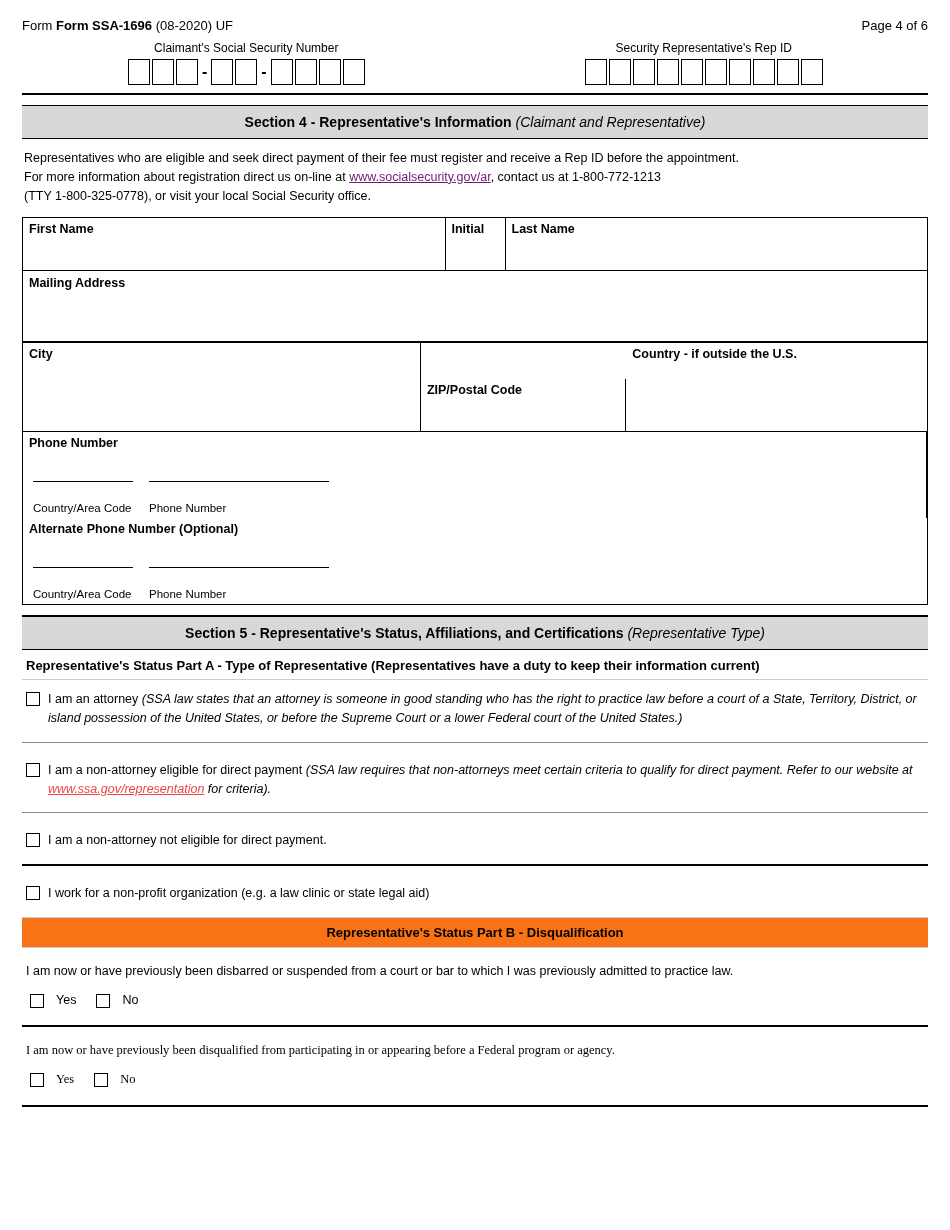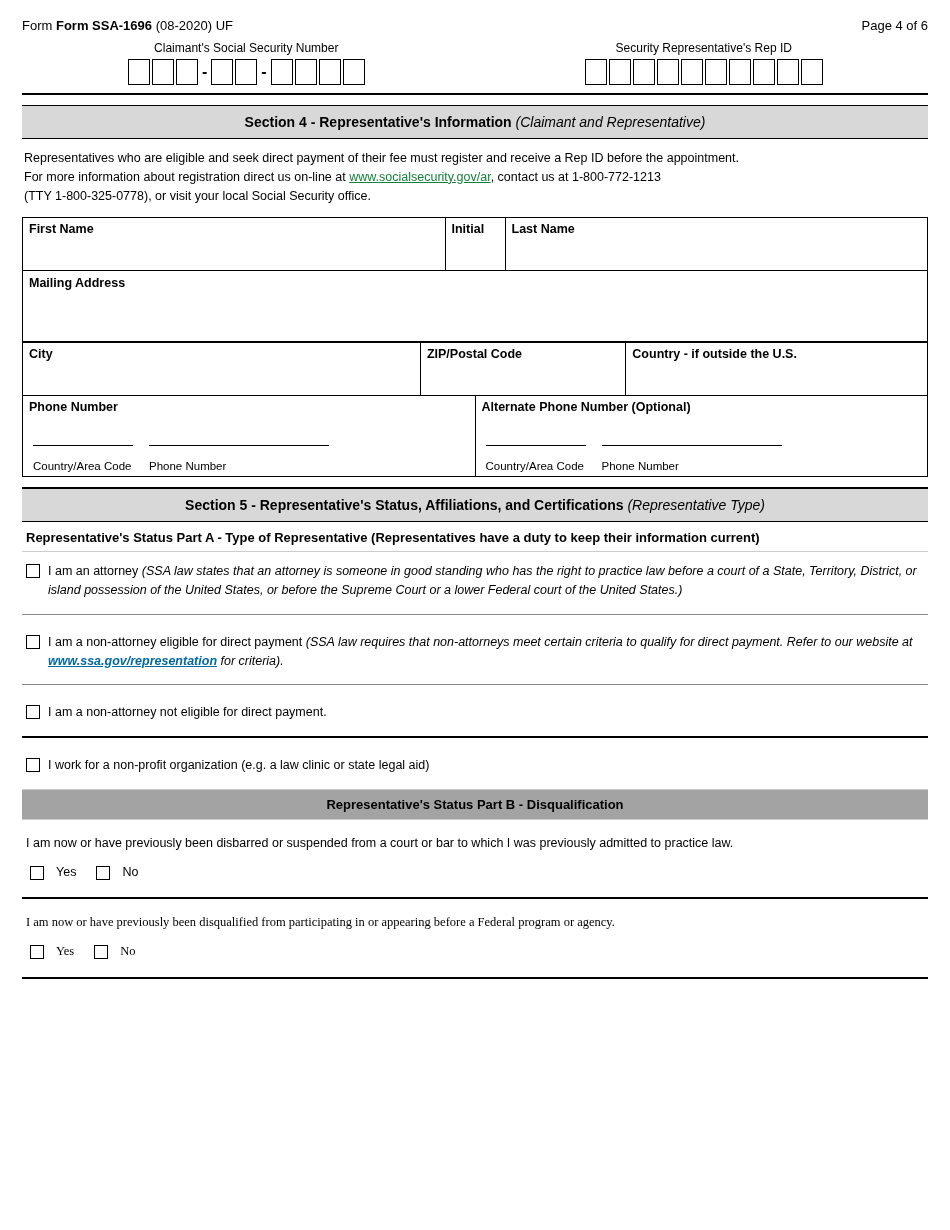--- a/index.html
+++ b/index.html
@@ -86,21 +86,21 @@
     }
 
     
     .info-text {
       font-size: 12.5px;
       line-height: 1.5;
       margin-bottom: 12px;
       padding: 0 2px;
     }
     .info-text a {
-      color: #15803d;
+      color: #701a75;
       text-decoration: underline;
     }
 
     
     .name-row {
       display: flex;
       border: 1px solid #000;
       border-bottom: none;
       margin-bottom: 0;
     }
@@ -150,32 +150,34 @@
       flex: 1;
       border-right: 1px solid #000;
       padding: 4px 6px;
       min-height: 52px;
     }
     .zip-cell {
       flex: 1;
       border-right: 1px solid #000;
       padding: 4px 6px;
       min-height: 52px;
+      margin-top: 36px;
     }
     .country-cell {
       flex: 1.5;
       padding: 4px 6px;
       min-height: 52px;
     }
 
     
     .phone-outer {
       display: flex;
       border: 1px solid #000;
       border-top: none;
+      flex-direction: column;
     }
     .phone-left {
       flex: 1;
       border-right: 1px solid #000;
       padding: 4px 6px;
     }
     .phone-right {
       flex: 1;
       padding: 4px 6px;
     }
@@ -197,21 +199,21 @@
       display: inline-block;
     }
     .phone-underline-wide {
       width: 180px;
       border-bottom: 1px solid #000;
       height: 18px;
       display: inline-block;
     }
     .phone-sublabel {
       font-size: 11.5px;
-      margin-top: 14px;
+      margin-top: 20px;
     }
 
     
     .section5-header {
       background: #d8d8d8;
       text-align: center;
       padding: 8px 10px;
       font-size: 14px;
       font-weight: bold;
       border-top: 2px solid #000;
@@ -245,40 +247,39 @@
       margin-top: 2px;
     }
     .checkbox-text {
       font-size: 12.5px;
       line-height: 1.5;
     }
     .checkbox-text .italic {
       font-style: italic;
     }
     .checkbox-text a {
-      color: #0369a1;
+      color: #ef4444;
       text-decoration: underline;
-      font-weight: bold;
     }
 
     .divider-line {
       border: none;
       border-top: 1px solid #888;
       margin: 8px 0;
     }
 
     .thick-divider {
       border: none;
       border-top: 2px solid #000;
       margin: 8px 0;
     }
 
     
     .part-b-header {
-      background: #a3a3a3;
+      background: #f97316;
       text-align: center;
       font-weight: bold;
       font-size: 13px;
       padding: 7px;
       border-top: 1px solid #ccc;
       border-bottom: 1px solid #ccc;
       margin: 8px 0;
     }
 
     .para-text {

